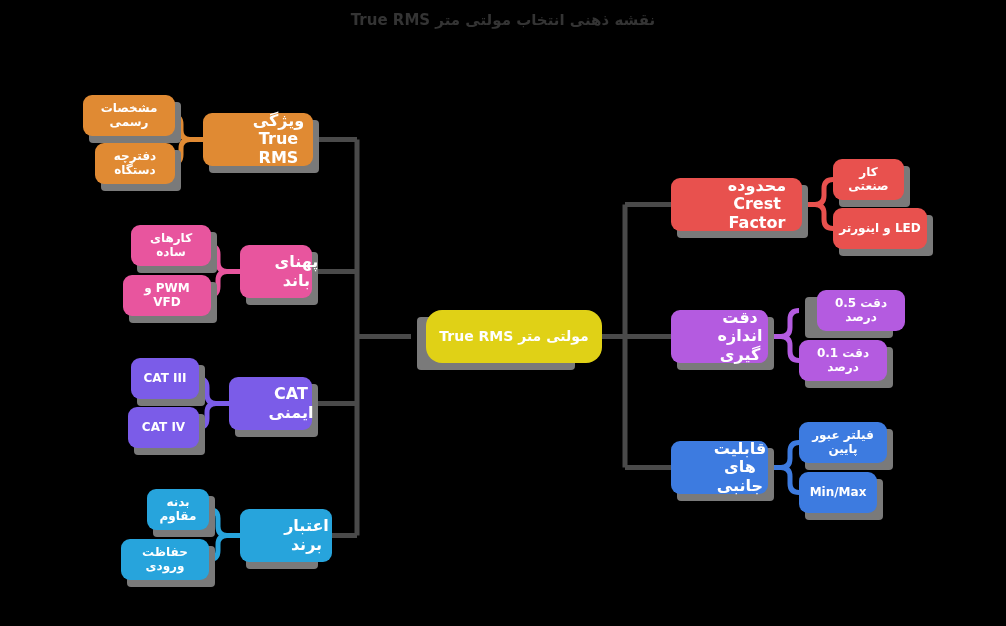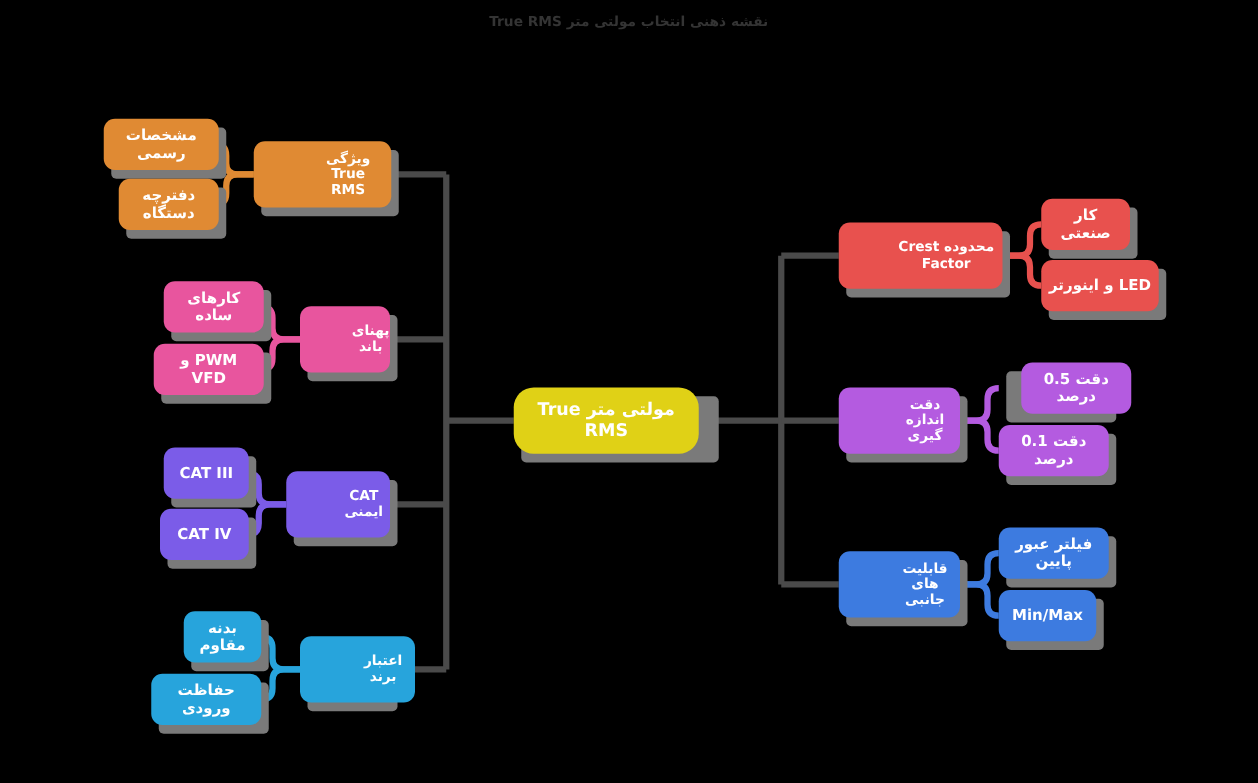--- a/index.html
+++ b/index.html
@@ -6,41 +6,41 @@
   body{
     width:1006px;height:626px;position:relative;overflow:hidden;
     font-family:"DejaVu Sans","Liberation Sans",sans-serif;
     background:#000;
   }
   #canvas{position:absolute;inset:0;width:1006px;height:626px;}
   svg.wires{position:absolute;left:0;top:0;width:1006px;height:626px;pointer-events:none;}
 
   .title{
     position:absolute;left:0;top:11px;width:1006px;text-align:center;
-    font-size:11px;font-weight:bold;color:#343434;
+    font-size:15px;font-weight:bold;color:#343434;
     direction:rtl;letter-spacing:0px;white-space:nowrap;
   }
 
   .node{
     position:absolute;box-sizing:border-box;
     display:flex;align-items:center;justify-content:center;
     color:#ffffff;font-weight:bold;
     direction:rtl;text-align:center;
     border-radius:9px;
     padding:0 6px;
     line-height:1.15;
     z-index:3;
   }
   .shadow{
     position:absolute;background:#7a7a7a;border-radius:4px;z-index:2;
   }
   .root{
     border-radius:16px;font-size:14px;
   }
-  .branch{font-size:11px;padding-left:47px;}
+  .branch{font-size:16px;padding-left:47px;}
   .leaf{font-size:12px;}
 </style>
 </head>
 <body>
 
 <div id="canvas">
   <div class="title">نقشه ذهنی انتخاب مولتی متر True RMS</div>
   <svg class="wires" id="wires">
       <path d="M 411 336.5 H 357" stroke="#4a4a4a" stroke-width="5" fill="none" stroke-linecap="butt" stroke-linejoin="round"></path>
       <path d="M 357 139.5 V 535.5" stroke="#4a4a4a" stroke-width="5" fill="none" stroke-linecap="butt" stroke-linejoin="round"></path>
@@ -147,17 +147,17 @@
       </div>
       <div class="shadow" style="left: 805px; top: 429px; width: 88px; height: 41px;"></div>
       <div class="node leaf" style="left: 799px; top: 422px; width: 88px; height: 41px; background: rgb(61, 123, 224);">
         <span>فیلتر عبور پایین</span>
       </div>
       <div class="shadow" style="left: 805px; top: 479px; width: 78px; height: 41px;"></div>
       <div class="node leaf" style="left: 799px; top: 472px; width: 78px; height: 41px; background: rgb(61, 123, 224);">
         <span>Min/Max</span>
       </div>
       <div class="shadow" style="left: 417px; top: 317px; width: 158px; height: 53px;"></div>
-      <div class="node root" style="left: 411px; top: 310px; width: 148px; height: 53px; background: rgb(224, 209, 22); text-align: center;">
+      <div class="node root" style="left: 426px; top: 310px; width: 176px; height: 53px; background: rgb(224, 209, 22); text-align: center;">
         <span>مولتی متر True RMS</span>
       </div>
     </div>
 </div>
 
 </body></html>

